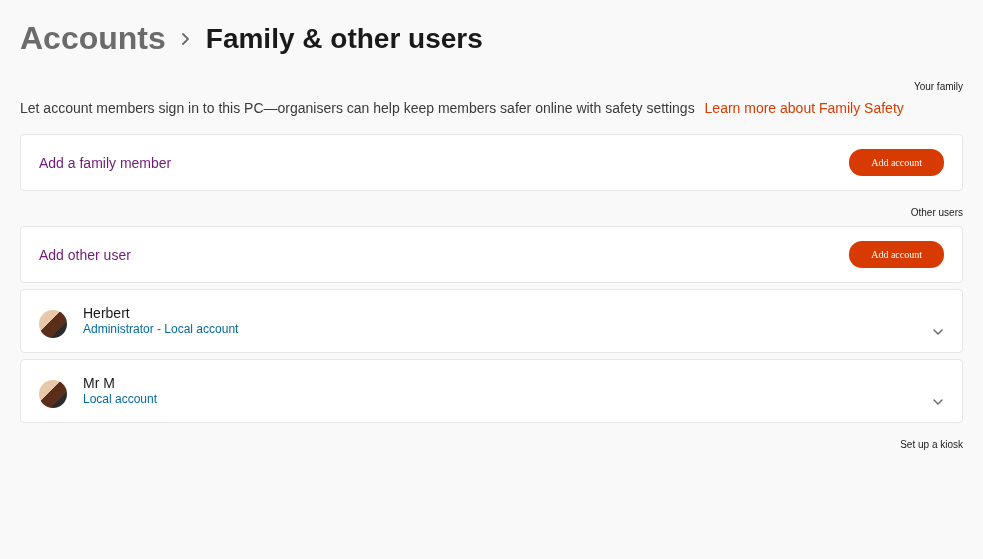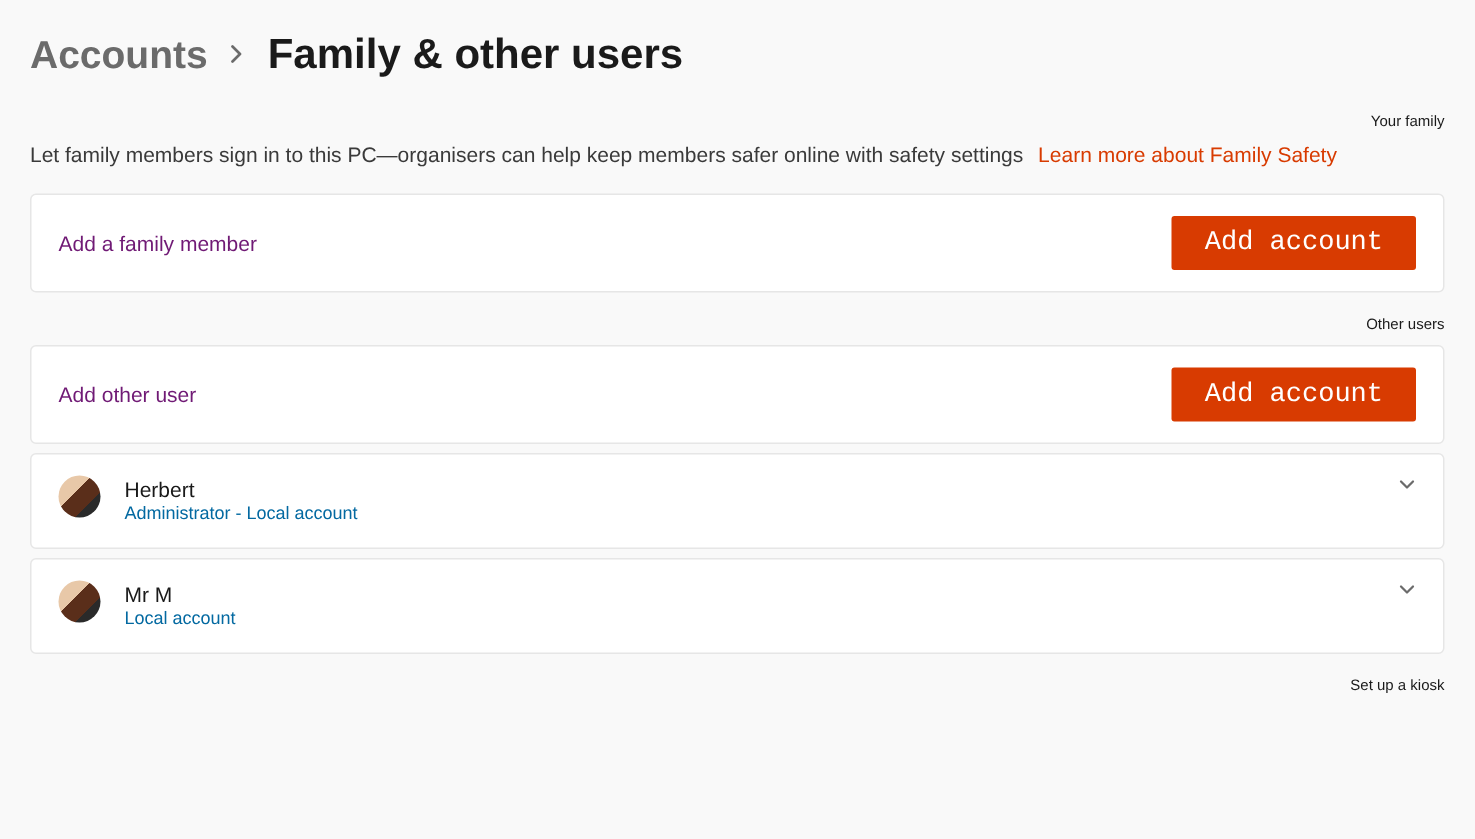--- a/index.html
+++ b/index.html
@@ -16,21 +16,21 @@
       padding: 20px 20px 0 20px;
       color: #1a1a1a;
     }
     .breadcrumb {
       display: flex;
       align-items: center;
       gap: 14px;
       margin-bottom: 24px;
     }
     .breadcrumb-root {
-      font-size: 26px;
+      font-size: 32px;
       font-weight: 600;
       color: #6b6b6b;
     }
     .breadcrumb-chevron {
       color: #6b6b6b;
       display: flex;
       align-items: center;
     }
     .breadcrumb-current {
       font-size: 28px;
@@ -66,36 +66,36 @@
       margin-bottom: 6px;
     }
     .card-label {
       font-size: 14px;
       color: #701a75;
     }
     .btn-primary {
       background: #d83b01;
       color: #ffffff;
       border: none;
-      border-radius: 2px;
+      border-radius: 13px;
       padding: 8px 22px;
-      font-size: 18px;
-      font-family: Liberation Mono, monospace;
+      font-size: 10px;
+      font-family: Liberation Serif, serif;
       cursor: pointer;
     }
     .section-gap {
       margin-top: 16px;
     }
     .user-card {
       background: #ffffff;
       border: 1px solid #e6e6e6;
       border-radius: 4px;
       padding: 14px 18px;
       display: flex;
-      align-items: flex-start;
+      align-items: flex-end;
       margin-bottom: 6px;
       cursor: pointer;
     }
     .avatar {
       width: 28px;
       height: 28px;
       border-radius: 50%;
       background: linear-gradient(135deg, #e8c8a8 40%, #5a2e1a 40%, #5a2e1a 70%, #2a2a2a 70%);
       margin-right: 16px;
       flex-shrink: 0;
@@ -127,21 +127,21 @@
   <span class="breadcrumb-chevron">
     <svg width="12" height="12" viewBox="0 0 12 12">
         <path d="M3 1 L8 6 L3 11" stroke="#6b6b6b" stroke-width="1.8" fill="none" stroke-linecap="round" stroke-linejoin="round"></path>
       </svg>
   </span>
   <span class="breadcrumb-current">Family &amp; other users</span>
 </div>
 
 <div class="section-heading">Your family</div>
 <div class="description">
-  <span>Let family members sign in to this PC—organisers can help keep members safer online with safety settings</span>
+  <span>Let account members sign in to this PC—organisers can help keep members safer online with safety settings</span>
   <span class="link">Learn more about Family Safety</span>
 </div>
 <div class="card">
   <span class="card-label">Add a family member</span>
   <button class="btn-primary">Add account</button>
 </div>
 
 <div class="section-heading section-gap">Other users</div>
 <div class="card">
   <span class="card-label">Add other user</span>

